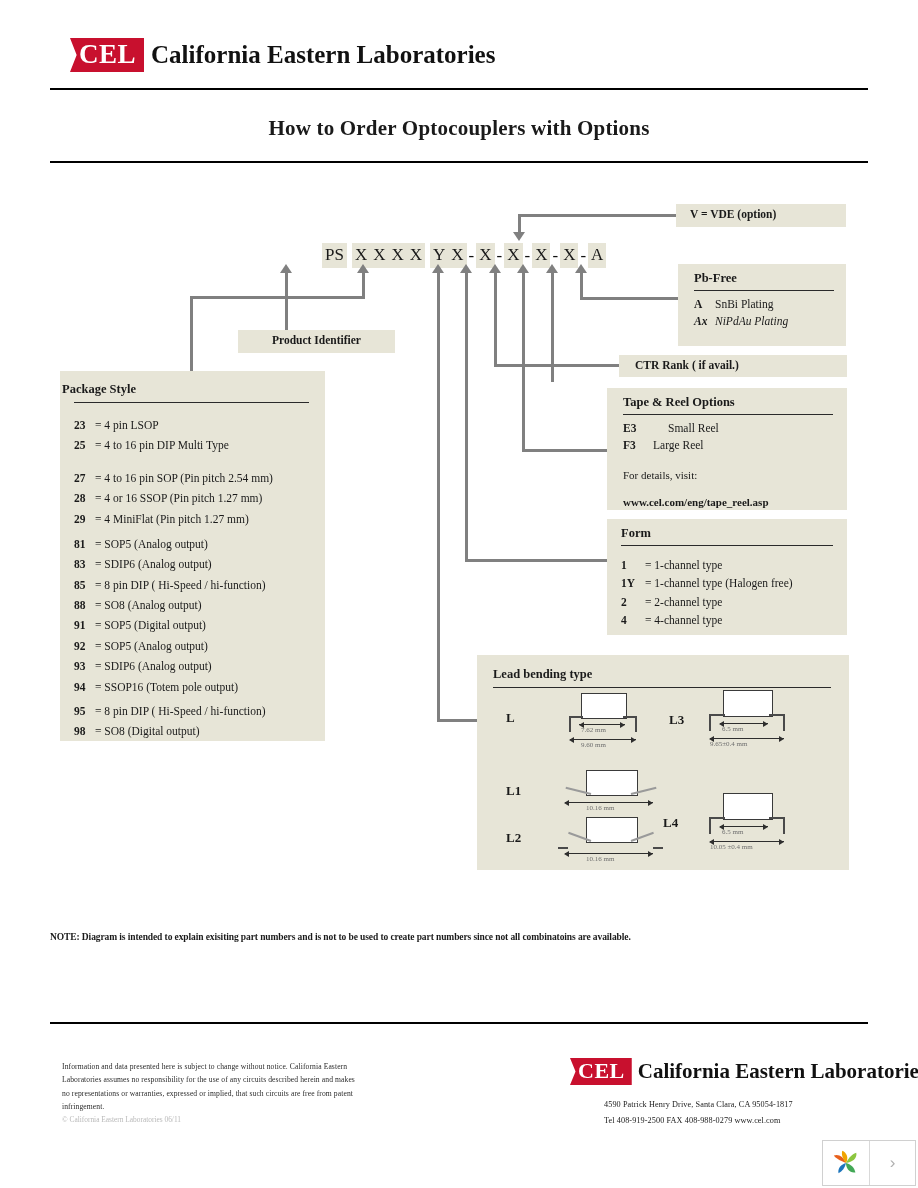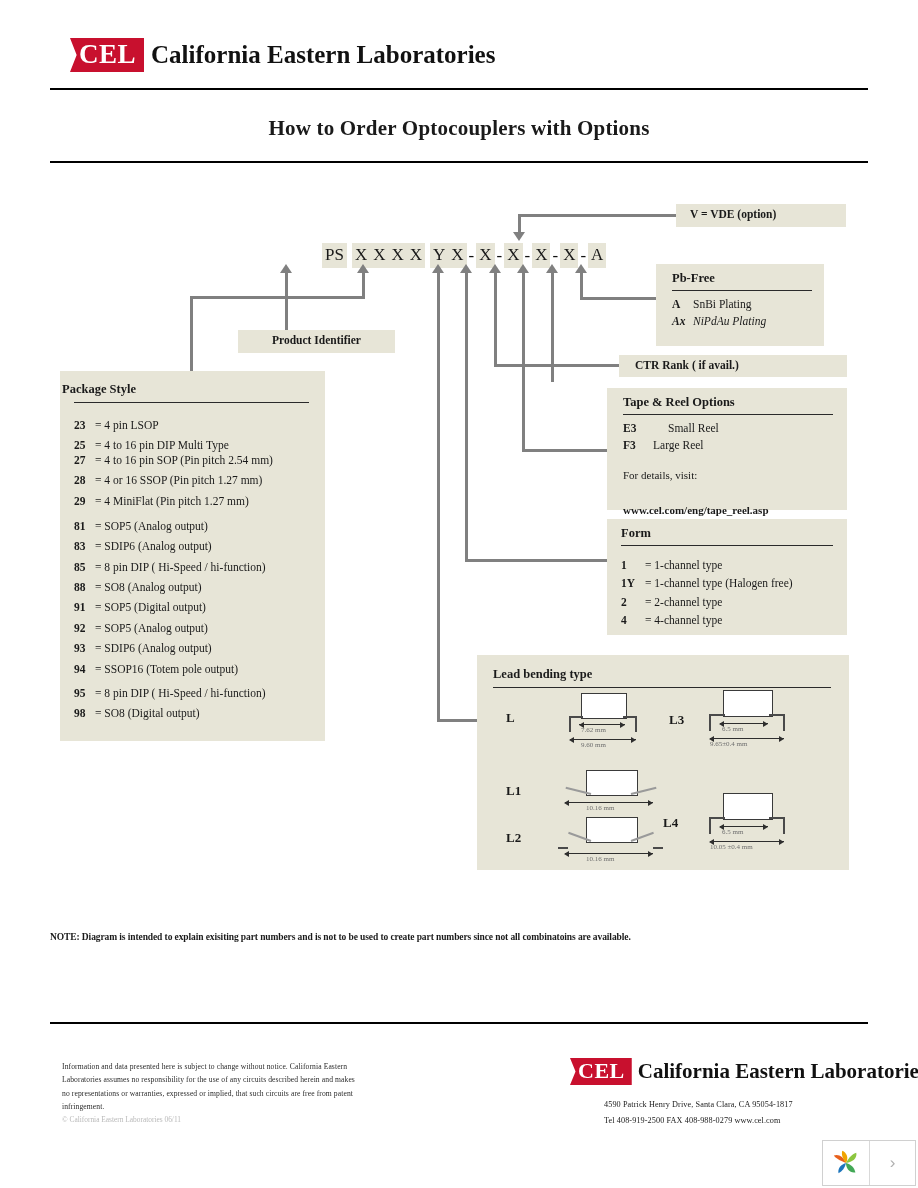--- a/index.html
+++ b/index.html
@@ -175,21 +175,21 @@
   <div class="ln" style="left:522px;top:449px;width:85px;height:3px;"></div>
 
   <div class="ln" style="left:494px;top:364px;width:125px;height:3px;"></div>
 
   <div class="ln" style="left:580px;top:297px;width:98px;height:3px;"></div>
 
   <div class="box" id="vde-box" style="left:676px;top:204px;width:170px;height:23px;">
     <div style="padding:4px 0 0 14px;font-size:11.5px;font-weight:bold;">V = VDE (option)</div>
   </div>
 
-  <div class="box" id="pbfree-box" style="left:656px;top:264px;width:168px;height:82px;">
+  <div class="box" id="pbfree-box" style="left:678px;top:264px;width:168px;height:82px;">
     <div class="box-title" style="padding:7px 0 0 16px;">Pb-Free</div>
     <div class="box-rule" style="margin:4px 12px 0 16px;"></div>
     <div style="padding:6px 0 0 16px;">
       <div class="row">
         <span class="k">A</span>
         <span class="v">SnBi Plating</span>
       </div>
       <div class="row" style="margin-top:3px;font-style:italic;">
         <span class="k">Ax</span>
         <span class="v">NiPdAu Plating</span>
@@ -207,21 +207,21 @@
     <div style="padding:6px 0 0 16px;">
       <div class="row">
         <span class="k">E3</span>
         <span class="v" style="margin-left:24px;">Small Reel</span>
       </div>
       <div class="row" style="margin-top:3px;">
         <span class="k">F3</span>
         <span class="v" style="margin-left:9px;">Large Reel</span>
       </div>
       <div style="font-size:11px;margin-top:16px;">For details, visit:</div>
-      <div style="font-size:11px;font-weight:bold;margin-top:23px;">www.cel.com/eng/tape_reel.asp</div>
+      <div style="font-size:11px;font-weight:bold;margin-top:15px;">www.cel.com/eng/tape_reel.asp</div>
     </div>
   </div>
 
   <div class="box" id="form-box" style="left:607px;top:519px;width:240px;height:116px;">
     <div class="box-title" style="padding:7px 0 0 14px;">Form</div>
     <div class="box-rule" style="margin:4px 14px 0 14px;"></div>
     <div style="padding:8px 0 0 14px;">
       <div class="row" style="margin-top:4px;">
         <span class="k" style="min-width:24px;">1</span>
         <span class="v">= 1-channel type</span>
@@ -250,21 +250,21 @@
     <div class="box-rule" style="margin:5px 16px 0 14px;"></div>
     <div style="padding:9px 0 0 14px;">
       <div class="row" style="margin-top:6px;">
         <span class="k">23</span>
         <span class="v">= 4 pin LSOP</span>
       </div>
       <div class="row" style="margin-top:6px;">
         <span class="k">25</span>
         <span class="v">= 4 to 16 pin DIP Multi Type</span>
       </div>
-      <div class="row" style="margin-top:0;">
+      <div class="row" style="margin-top:18px;">
         <span class="k">27</span>
         <span class="v">= 4 to 16 pin SOP (Pin pitch 2.54 mm)</span>
       </div>
       <div class="row" style="margin-top:6px;">
         <span class="k">28</span>
         <span class="v">= 4 or 16 SSOP (Pin pitch 1.27 mm)</span>
       </div>
       <div class="row" style="margin-top:6px;">
         <span class="k">29</span>
         <span class="v">= 4   MiniFlat (Pin pitch 1.27 mm)</span>

